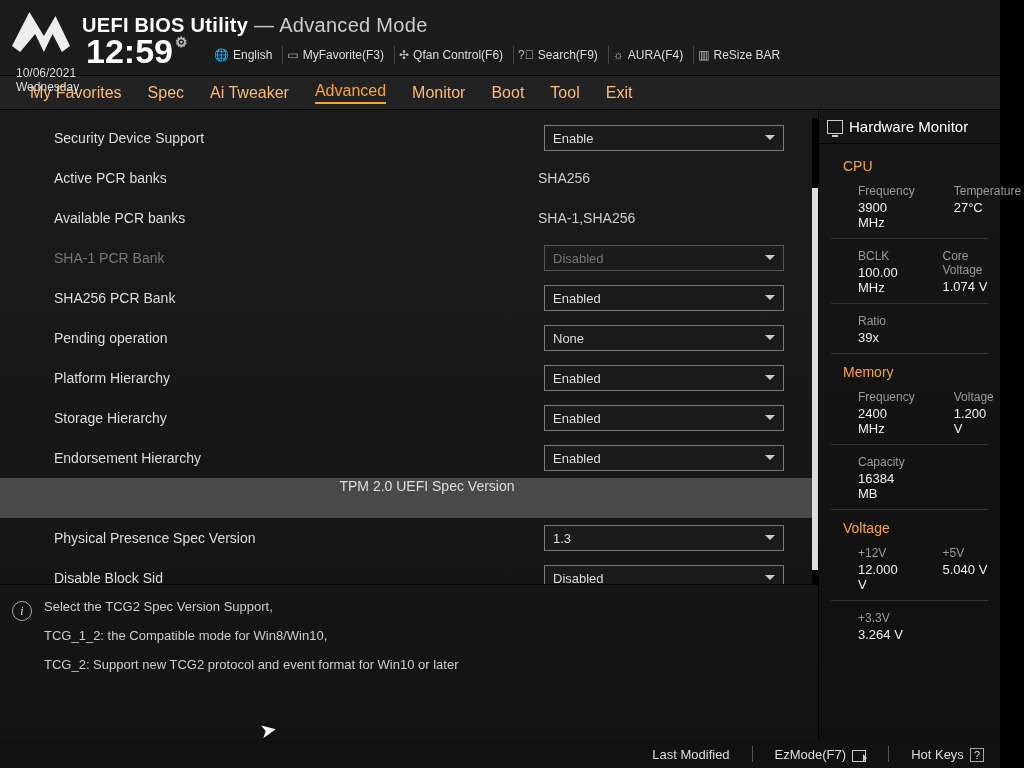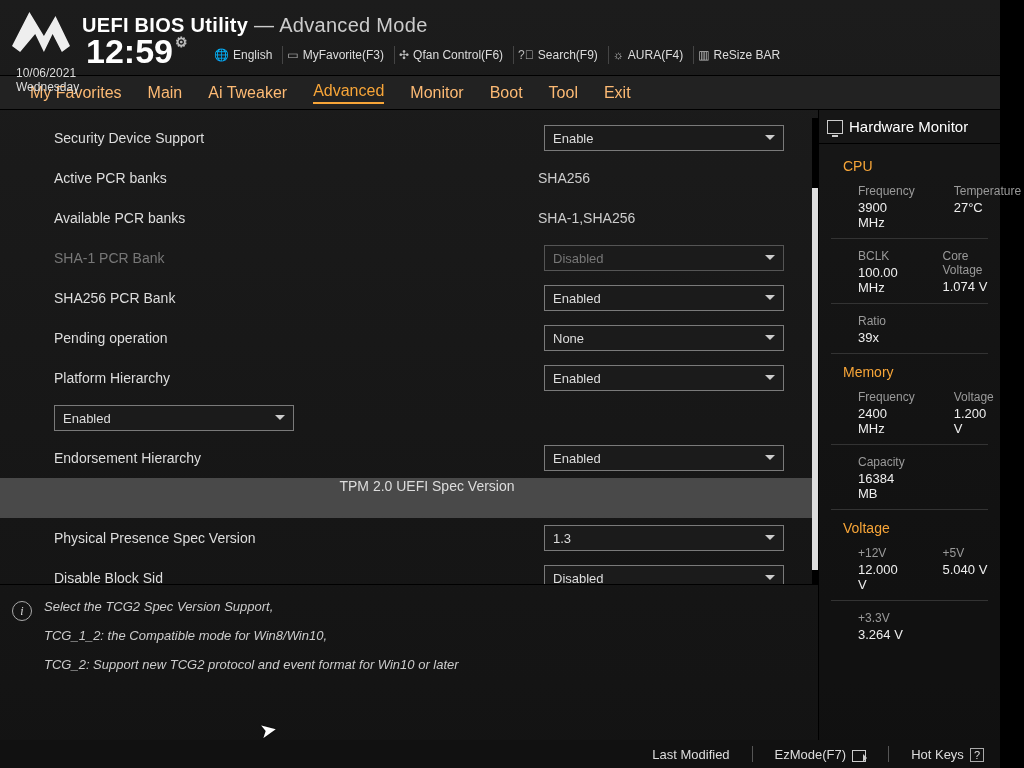--- a/index.html
+++ b/index.html
@@ -40,21 +40,21 @@
 .row .ro { flex:1; color:#ccc; margin-left:-6px;}
 .sel { width:240px; height:26px; border:1px solid #7a7a7a; background:#1b1b1b; color:#ddd; display:flex; align-items:center; padding:0 8px; justify-content:space-between; font-size:13px;}
 .sel .caret { border:5px solid transparent; border-top-color:#ccc; margin-top:4px;}
 .sel.disabled { color:#777; border-color:#555; }
 .scrollbar { position:absolute; right:0; top:0; bottom:0; width:6px; background:#000; }
 .scrollbar .thumb { position:absolute; left:0; right:0; background:#ddd; }
 
 
 .help { height:112px; padding:14px 18px 0 44px; font-size:13px; color:#ccc; position:relative; border-top:1px solid #000;}
 .help .info-icon { position:absolute; left:12px; top:16px; width:20px; height:20px; border:1px solid #aaa; border-radius:50%; display:flex; align-items:center; justify-content:center; font-size:12px; font-style:italic; font-family:Georgia,serif; color:#ddd;}
-.help p { margin-bottom:14px;font-style:italic; }
+.help p { margin-bottom:14px; }
 
 
 .hw { width:182px; border-left:1px solid #000; padding:0 0 0 0; background:rgba(0,0,0,.15); }
 .hw .hw-title { height:34px; display:flex; align-items:center; gap:6px; padding:0 8px; font-size:15px; color:#fff; border-bottom:1px solid #000; }
 .hw .mon-icon { width:16px; height:14px; border:1px solid #ccc; position:relative;}
 .hw .mon-icon::after { content:""; position:absolute; bottom:-4px; left:4px; right:4px; height:2px; background:#ccc;}
 .hw-body { padding:8px 12px 0 12px; font-size:12.5px; }
 .hw-sec { color:#f7a538; font-size:14px; margin:6px 0 10px 12px; }
 .hw-pair-row { display:flex; gap:12px; margin-bottom:8px; }
 .hw-pair { flex:1;margin-left:27px; }
@@ -112,21 +112,21 @@
         </div>
     <div class="qitem">
           <span class="qicon">▥</span>
           <span>ReSize BAR</span>
         </div>
   </div>
 </div>
 
 <div class="nav" id="nav">
       <div class="tab">My Favorites</div>
-      <div class="tab">Main</div>
+      <div class="tab">Spec</div>
       <div class="tab">Ai Tweaker</div>
       <div class="tab active">Advanced</div>
       <div class="tab">Monitor</div>
       <div class="tab">Boot</div>
       <div class="tab">Tool</div>
       <div class="tab">Exit</div>
     </div>
 
 <div class="main">
   <div class="settings">
@@ -168,20 +168,21 @@
             </div>
           </div>
           <div class="row">
             <div class="lbl">Platform Hierarchy</div>
             <div class="sel">
               <span>Enabled</span>
               <span class="caret"></span>
             </div>
           </div>
           <div class="row">
+            <div class="lbl">Storage Hierarchy</div>
             <div class="sel">
               <span>Enabled</span>
               <span class="caret"></span>
             </div>
           </div>
           <div class="row">
             <div class="lbl">Endorsement Hierarchy</div>
             <div class="sel">
               <span>Enabled</span>
               <span class="caret"></span>

